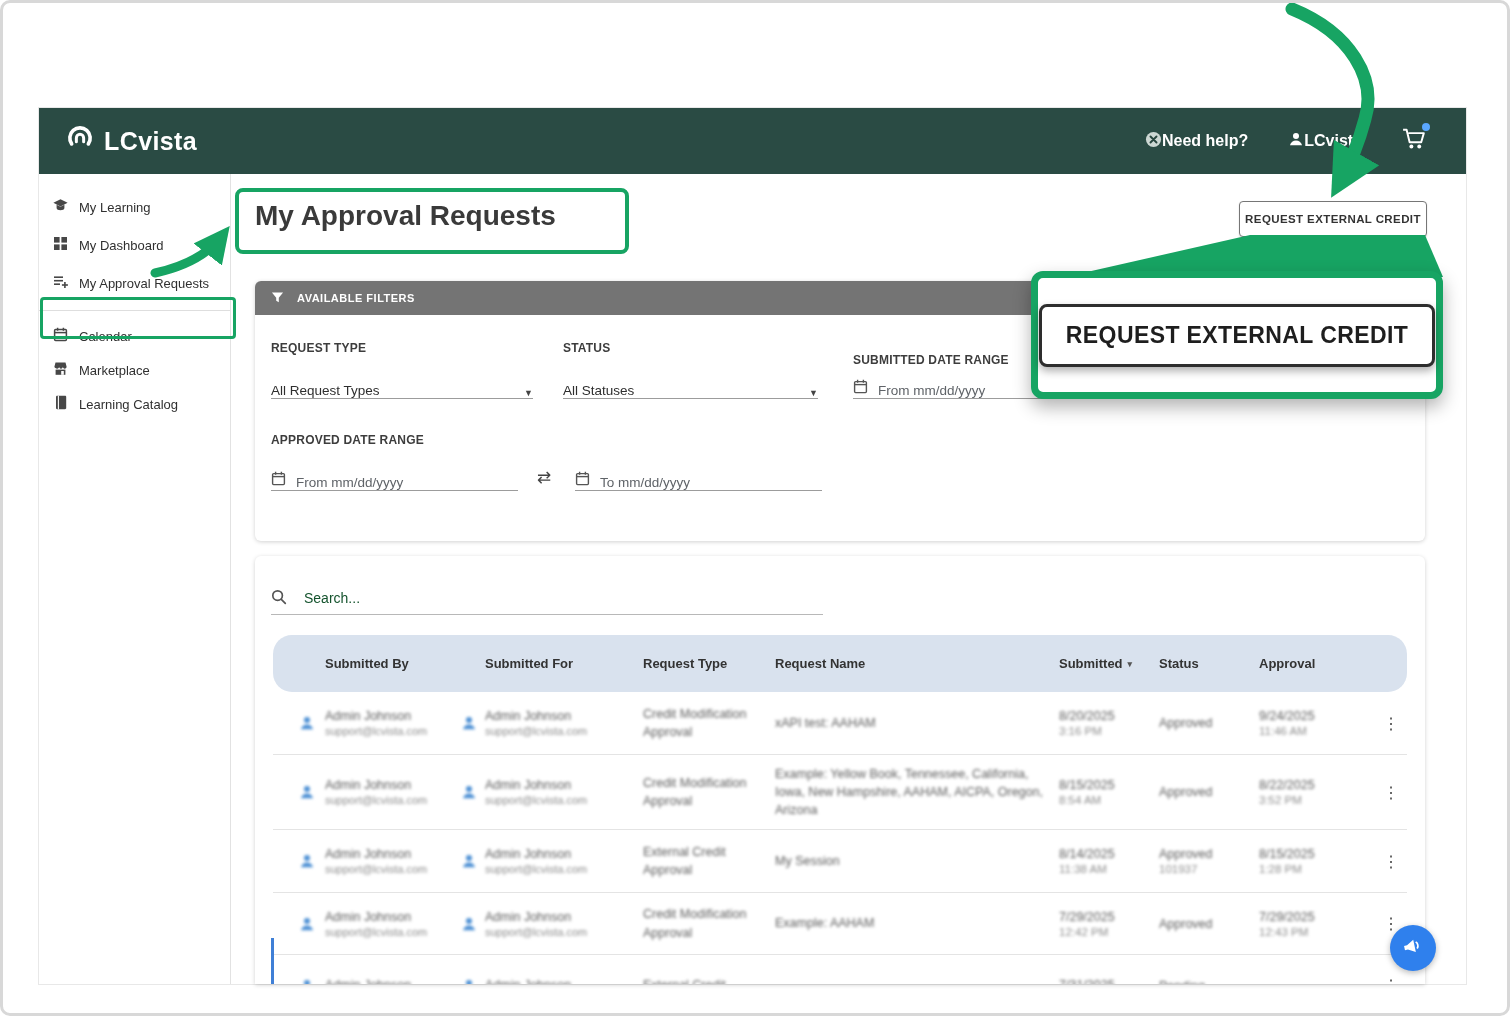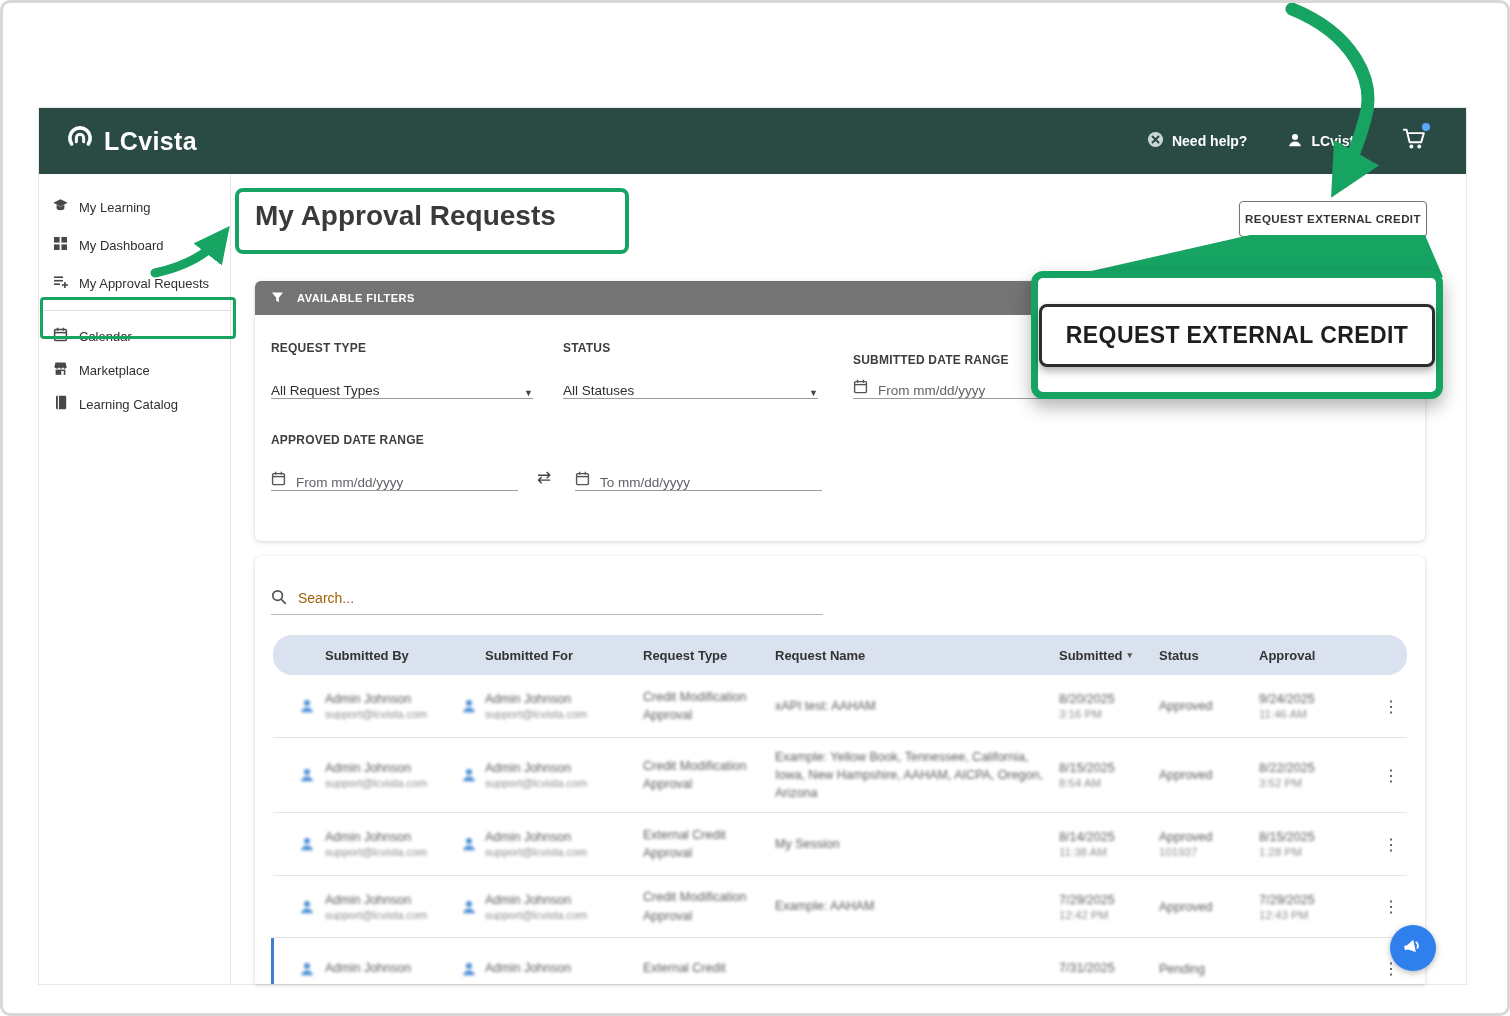--- a/index.html
+++ b/index.html
@@ -9,21 +9,21 @@
   
   .app { position:absolute; left:36px; top:105px; width:1427px; height:876px;
          background:#fff; box-shadow:0 0 0 1px #e8e8e8; }
 
   
   .navbar { position:absolute; left:0; top:0; right:0; height:66px; background:#2a4b44;
             display:flex; align-items:center; padding:12px 26px; box-sizing:border-box; }
   .brand { display:flex; align-items:center; gap:9px; color:#fff; font-size:25px;
            font-weight:bold; letter-spacing:.4px; }
   .nav-right { margin-left:auto; display:flex; align-items:center; gap:40px; color:#fff; }
-  .nav-item { display:flex; align-items:center; gap:8px; font-size:14px; font-weight:bold; cursor:pointer;text-align:center; }
+  .nav-item { display:flex; align-items:center; font-size:16px; font-weight:bold; cursor:pointer;text-align:center; }
   .cart-wrap { position:relative; margin-right:14px; cursor:pointer; }
   .cart-dot { position:absolute; top:-5px; right:-4px; width:8px; height:8px; border-radius:50%; background:#5aa7ff; }
 
   
   .sidebar { position:absolute; left:0; top:66px; width:192px; bottom:0; background:#fff;
              border-right:1px solid #e2e2e2; padding-top:14px; box-sizing:border-box; }
   .side-item { display:flex; align-items:center; gap:11px; height:38px; padding:0 14px;
                font-size:13px; color:#303030; cursor:pointer; }
   .side-item.compact { height:34px; }
   .side-divider { height:1px; background:#dedede; margin:8px 0; }
@@ -46,25 +46,25 @@
                   align-items:flex-end; gap:10px; box-sizing:border-box; cursor:pointer; }
   .filter-value { font-size:13.5px; color:#2e2e2e; }
   .filter-placeholder { font-size:13.5px; color:#5f6368; }
   .caret { margin-left:auto; font-size:9px; color:#444; }
   .swap-icon { position:absolute; font-size:17px; color:#444; }
 
   
   .table-card { position:absolute; left:216px; top:448px; width:1170px; height:428px; background:#fff;
                 border-radius:6px 6px 0 0; box-shadow:0 1px 4px rgba(0,0,0,.18); overflow:hidden; }
   .search-row { position:absolute; left:16px; top:26px; width:552px; height:32px; border-bottom:1px solid #b8b8b8;
-                display:flex; align-items:center; gap:11px; color:#a16207; font-size:14px; cursor:text; }
+                display:flex; align-items:center; gap:17px; color:#14532d; font-size:14px; cursor:text; }
   .tbl { position:absolute; left:18px; top:79px; width:1134px; }
   .grid-cols { display:grid; grid-template-columns:37px 128px 32px 158px 132px 284px 100px 100px 116px 32px;
                padding-left:15px; box-sizing:border-box; }
-  .tbl-header { height:40px; background:#d9e2ee; align-items:center; font-size:13px; font-weight:bold; color:#333;border-radius:19px; }
+  .tbl-header { height:57px; background:#d9e2ee; align-items:center; font-size:13px; font-weight:bold; color:#333;border-radius:19px; }
   .th { display:flex; align-items:center; gap:5px; cursor:pointer; }
   .sort-caret { font-size:9px; color:#555; }
   .tbl-row { border-bottom:1px solid #e4e4e4; align-items:center; }
   .h63 { height:63px; } .h75 { height:75px; } .h62 { height:62px; }
   .cell { display:flex; flex-direction:column; justify-content:center; }
   .icon-cell { flex-direction:row; align-items:center; }
   .p-name { font-size:12.5px; color:#5d5d5d; }
   .p-email { font-size:11px; color:#8d8d8d; margin-top:2px; }
   .txt-cell { font-size:12.5px; color:#5d5d5d; line-height:1.45; padding-right:12px; }
   .sub-line { font-size:11.5px; color:#8d8d8d; margin-top:2px; }

